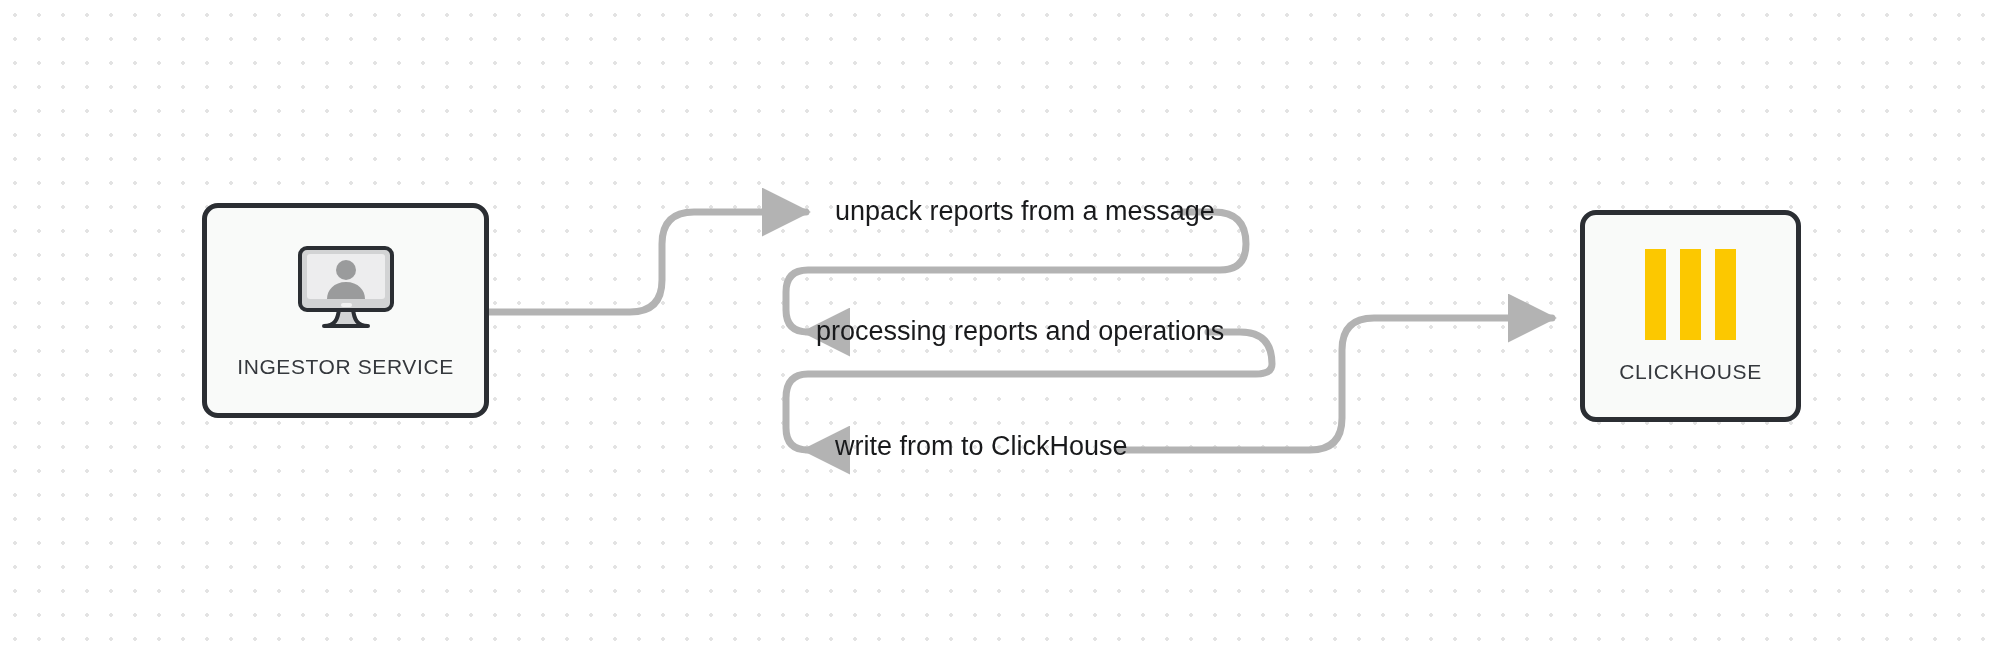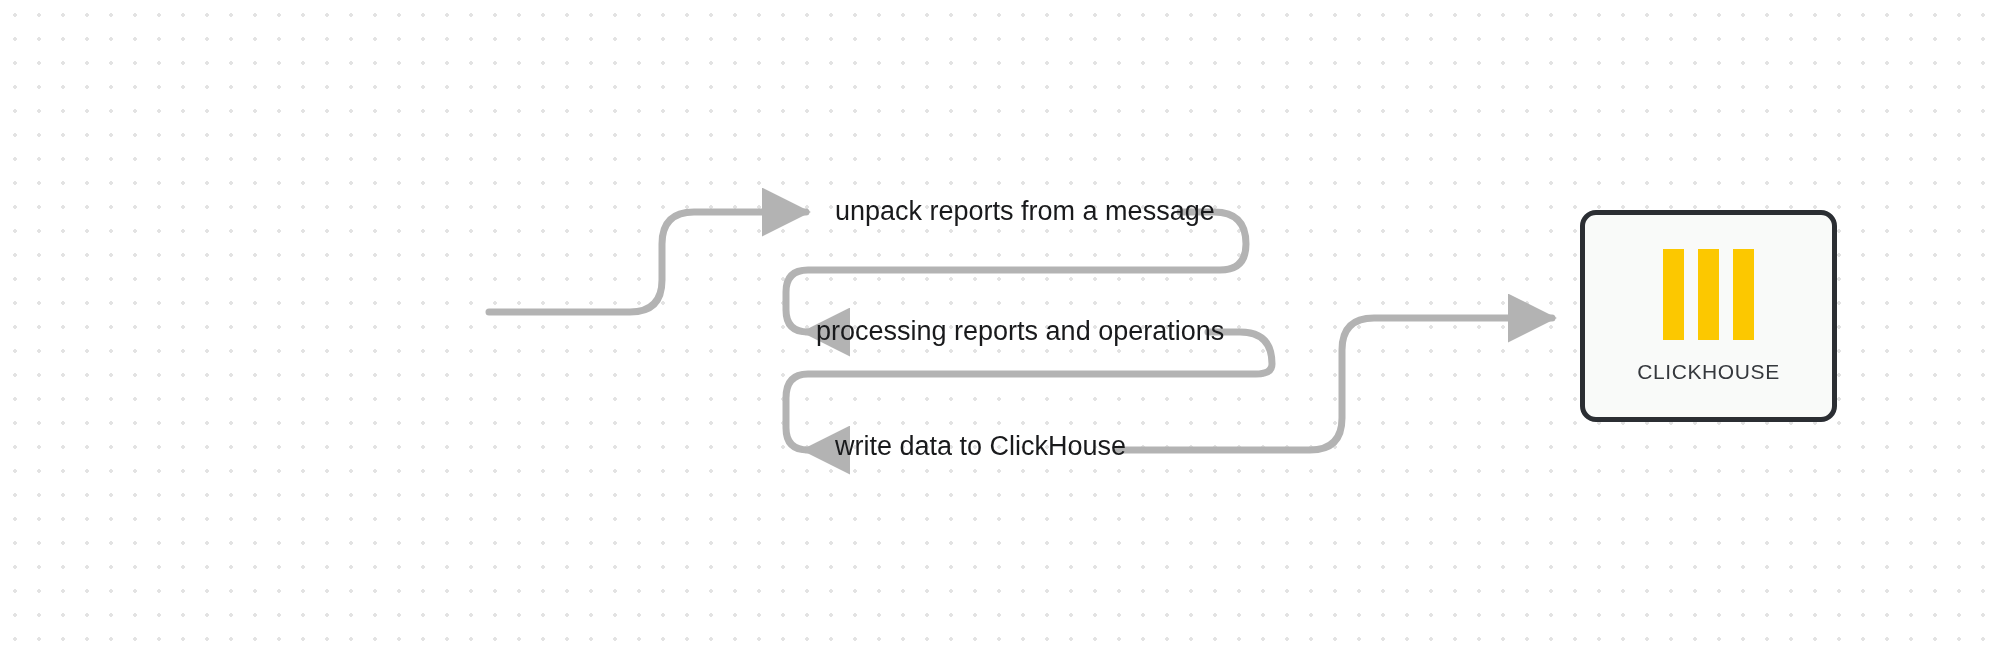--- a/index.html
+++ b/index.html
@@ -55,21 +55,21 @@
     top: 203px;
     width: 287px;
     height: 215px;
   }
   #node-ingestor .node-label {
     margin-top: 16px;
   }
   #node-clickhouse {
     left: 1580px;
     top: 210px;
-    width: 257px;
+    width: 221px;
     height: 212px;
   }
   #node-clickhouse .node-label {
     margin-top: 20px;
   }
 
   
   .monitor-icon {
     display: block;
   }
@@ -116,27 +116,46 @@
       <path d="M 489 312 L 630 312 Q 662 312 662 280 L 662 244 Q 662 212 694 212 L 806 212" marker-end="url(#arrowhead)"></path>
 
       <path d="M 1180 212 L 1214 212 Q 1246 212 1246 244 L 1246 244 Q 1246 270 1220 270 L 808 270 Q 786 270 786 292 L 786 310 Q 786 332 808 332 L 806 332" marker-end="url(#arrowhead)"></path>
 
       <path d="M 1208 332 L 1240 332 Q 1272 332 1272 364 Q 1272 374 1256 374 L 808 374 Q 786 374 786 398 L 786 428 Q 786 450 808 450 L 806 450" marker-end="url(#arrowhead)"></path>
 
       <path d="M 1118 450 L 1310 450 Q 1342 450 1342 418 L 1342 350 Q 1342 318 1374 318 L 1552 318" marker-end="url(#arrowhead)"></path>
     </g>
   </svg>
 
+  <div id="node-ingestor" class="node">
+    <span class="monitor-icon">
+      <svg width="104" height="92" viewBox="0 0 104 92" xmlns="http://www.w3.org/2000/svg">
+
+        <path d="M30 83 C41 83 44 76 45 66 L59 66 C60 76 63 83 74 83 Z" fill="#d2d3d4" stroke="#2b2e33" stroke-width="4" stroke-linejoin="round"></path>
+
+        <rect x="6" y="5" width="92" height="62" rx="7" fill="#d2d3d4" stroke="#2b2e33" stroke-width="4"></rect>
+
+        <rect x="13" y="11" width="78" height="45" rx="3" fill="#ededee"></rect>
+
+        <rect x="47" y="60" width="11" height="4" rx="2" fill="#f2f2f2"></rect>
+
+        <circle cx="52" cy="27" r="10" fill="#9a9b9c"></circle>
+
+        <path d="M52 39 C40 39 33 47 33 56 L71 56 C71 47 64 39 52 39 Z" fill="#9a9b9c"></path>
+      </svg>
+    </span>
+    <span class="node-label">INGESTOR SERVICE</span>
+  </div>
 
   <div id="node-clickhouse" class="node">
     <span class="ch-logo">
       <span class="ch-bar"></span>
       <span class="ch-bar"></span>
       <span class="ch-bar"></span>
     </span>
     <span class="node-label">CLICKHOUSE</span>
   </div>
 
   <div id="label-unpack" class="edge-label">unpack reports from a message</div>
   <div id="label-process" class="edge-label">processing reports and operations</div>
-  <div id="label-write" class="edge-label">write data to ClickHouse</div>
+  <div id="label-write" class="edge-label">write from to ClickHouse</div>
 
 </div>
 
 </body></html>

